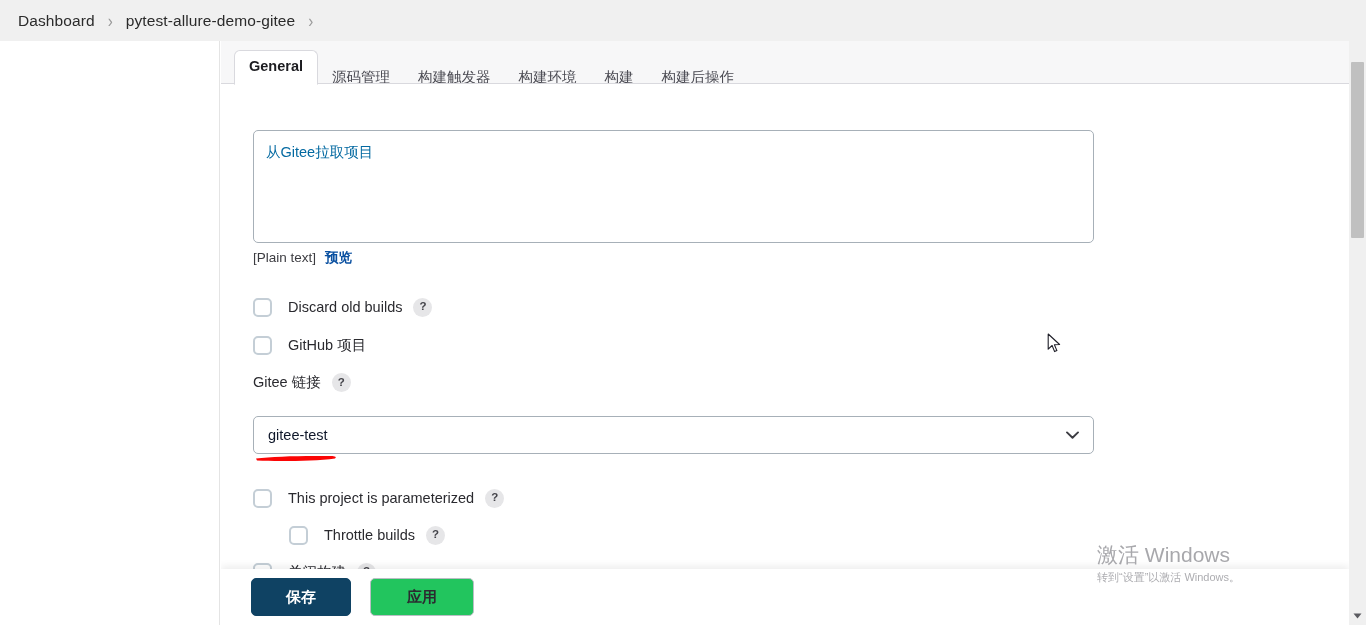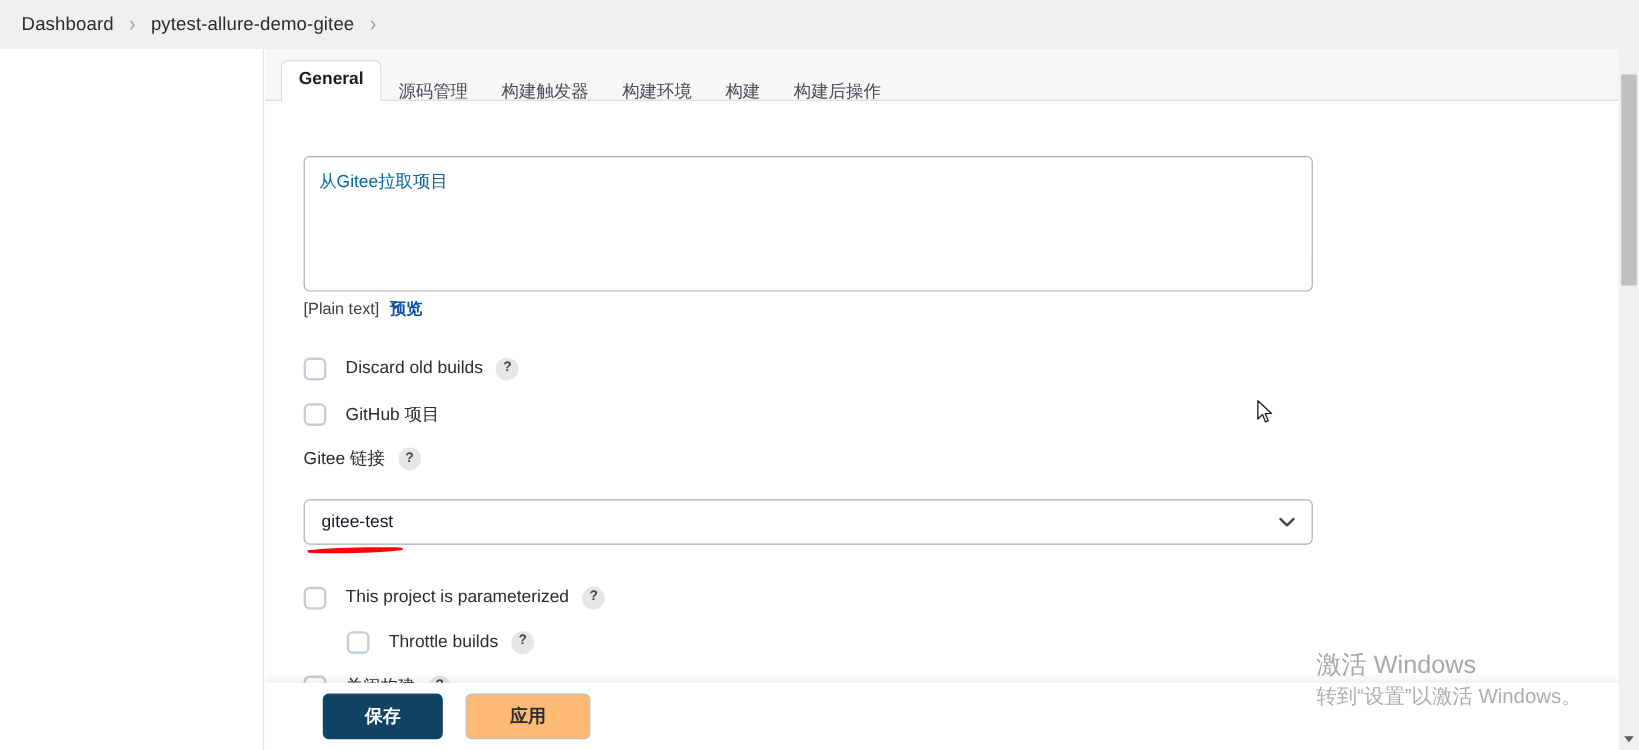--- a/index.html
+++ b/index.html
@@ -228,21 +228,21 @@
 
   
   .form-footer {
     position: absolute;
     left: 0; bottom: 0;
     width: 1128px; height: 56px;
     background: #ffffff;
     box-shadow: 0 -3px 7px rgba(0,0,0,.07);
     display: flex;
     align-items: center;
-    padding-left: 48px;
+    padding-left: 30px;
     box-sizing: border-box;
     z-index: 5;
   }
   .btn {
     font-family: "Liberation Sans", "DejaVu Sans", sans-serif;
     font-size: 15px;
     font-weight: bold;
     border-radius: 5px;
     cursor: pointer;
     height: 38px;
@@ -252,21 +252,21 @@
     justify-content: center;
   }
   .btn-primary {
     width: 100px;
     background: #0f4263;
     color: #ffffff;
     border: 1px solid #0f4263;
   }
   .btn-secondary {
     width: 104px;
-    background: #fdba74;
+    background: #22c55e;
     color: #2b2b30;
     border: 1px solid #b9bfc4;
     margin-left: 19px;
   }
 
   
   .inner-scroll-gutter {
     position: absolute;
     left: 1113px; top: 0;
     width: 15px; height: 584px;
@@ -311,21 +311,21 @@
     pointer-events: none;
     z-index: 6;
   }
   .wm-title {
     font-size: 21px;
     color: #a8a8ac;
     line-height: 1.18;
     white-space: nowrap;
   }
   .wm-sub {
-    font-size: 17px;
+    font-size: 11px;
     color: #adadb1;
     line-height: 1.35;
     margin-top: 2px;
     white-space: nowrap;
   }
 
   
   .cursor {
     position: absolute;
     left: 1047px; top: 333px;

